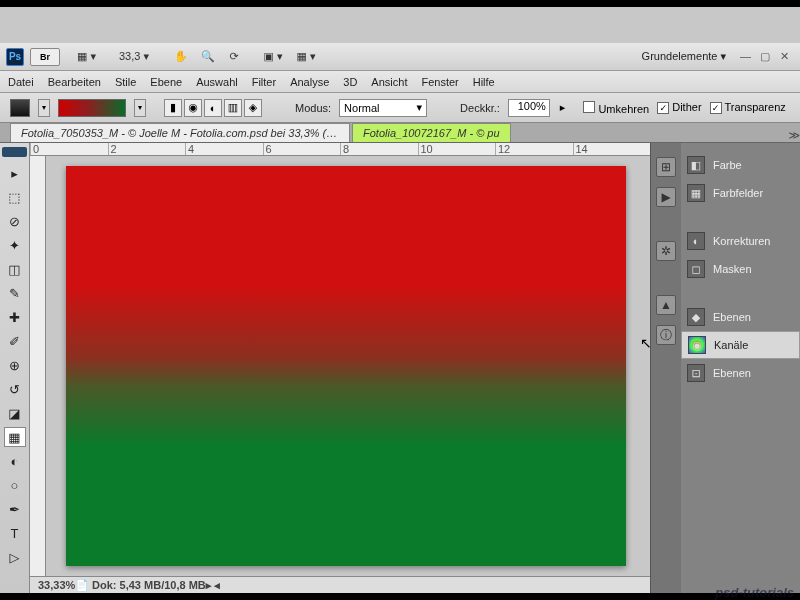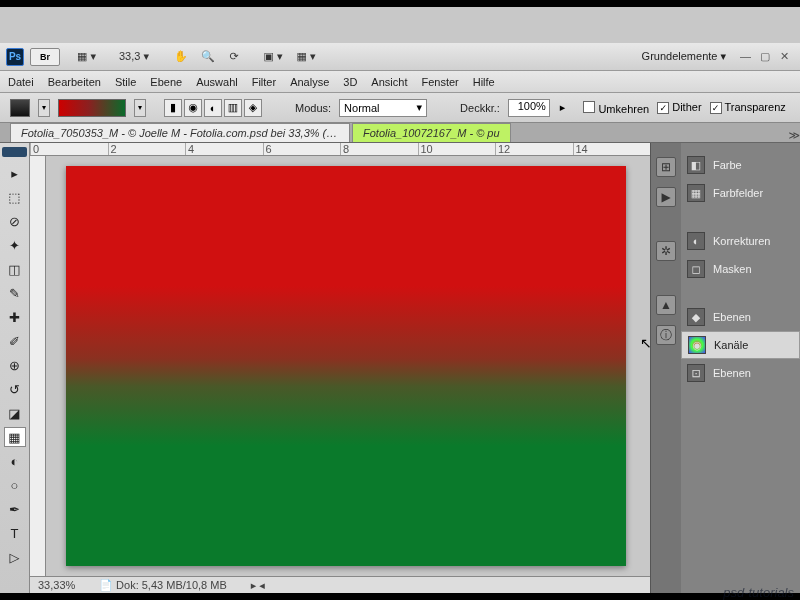--- a/index.html
+++ b/index.html
@@ -32,21 +32,21 @@
 .toolbox::before { content: ""; position: absolute; top: 4px; left: 2px; right: 2px; height: 10px; background: #2a4a6a; border-radius: 2px; }
 .tool { width: 22px; height: 20px; display: flex; align-items: center; justify-content: center; color: #222; font-size: 13px; cursor: pointer; border: 1px solid transparent; }
 .tool.sel { background: #fff; border: 1px solid #888; }
 .canvas-area { flex: 1; display: flex; flex-direction: column; background: #c8c8c8; }
 .ruler-h { height: 16px; background: #eee; border-bottom: 1px solid #888; position: relative; margin-left: 0px; display: flex; font-size: 8px; color: #555; }
 .ruler-h .tick { flex: 1; border-left: 1px solid #aaa; padding-left: 2px; }
 .cwrap { flex: 1; display: flex; }
 .ruler-v { width: 16px; background: #eee; border-right: 1px solid #888; }
 .canvas { flex: 1; background: #c8c8c8; padding: 10px 20px; position: relative; }
 .doc { width: 560px; height: 400px; background: linear-gradient(to bottom, #d01010 0%, #d01010 30%, #8b3020 48%, #4a5828 55%, #0a7a2b 70%, #0a7a2b 100%); box-shadow: 0 2px 6px rgba(0,0,0,0.4); }
-.statusbar { height: 30px; background: #ddd; border-top: 1px solid #888; display: flex; align-items: center; padding: 0 8px; gap: 24px; color: #444; font-size: 10px; }
+.statusbar { height: 30px; background: #ddd; border-top: 1px solid #888; display: flex; align-items: center; padding: 0 8px; gap: 0; color: #444; font-size: 10px; font-weight: bold; }
 .rside { width: 150px; background: #838383; border-left: 1px solid #555; display: flex; }
 .iconstrip { width: 30px; background: #757575; display: flex; flex-direction: column; align-items: center; gap: 10px; padding-top: 14px; }
 .isicon { width: 20px; height: 20px; background: #999; border: 1px solid #555; border-radius: 2px; display: flex; align-items: center; justify-content: center; color: #333; font-size: 12px; }
 .panels { flex: 1; display: flex; flex-direction: column; padding-top: 8px; }
 .prow { height: 28px; display: flex; align-items: center; padding: 0 6px; gap: 8px; color: #eee; cursor: pointer; }
 .prow.sel { background: #d8d8d8; color: #222; border: 1px solid #999; }
 .picon { width: 18px; height: 18px; display: flex; align-items: center; justify-content: center; background: #666; border: 1px solid #444; color: #ddd; font-size: 11px; }
 .pgap { height: 20px; }
 .watermark { position: absolute; right: 6px; bottom: 0; color: #0f172a; font-style: italic; font-size: 13px; opacity: 0.6; }
 .nav-arrows { margin-left: auto; color: #444; }

